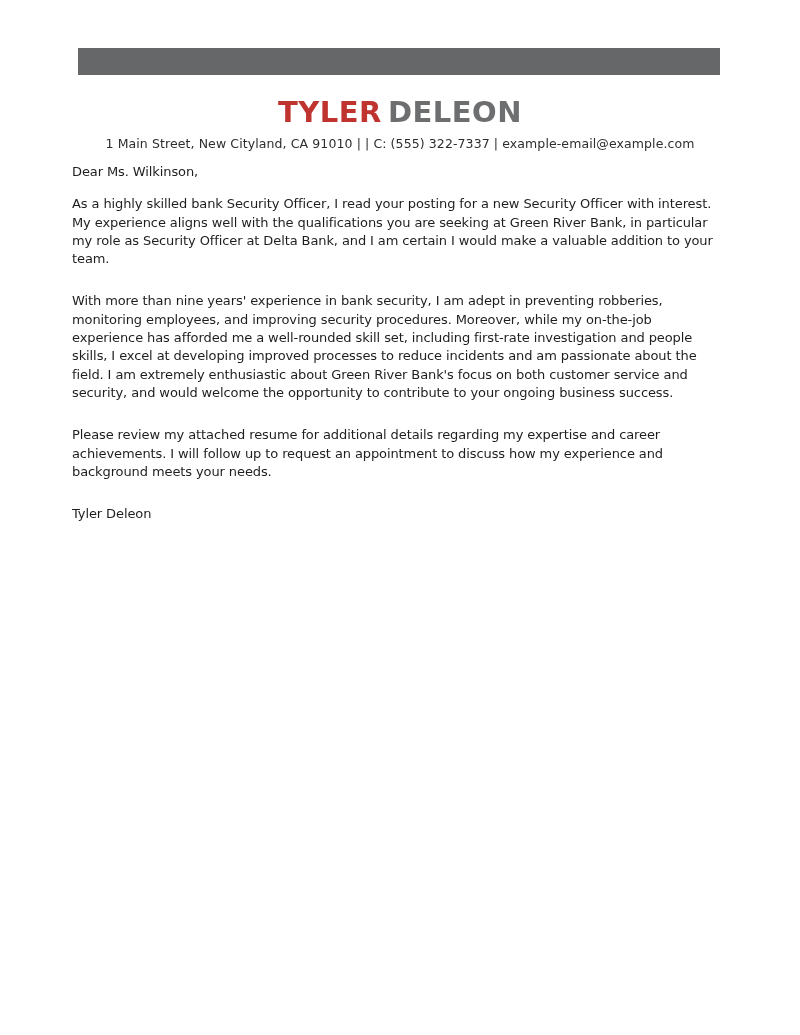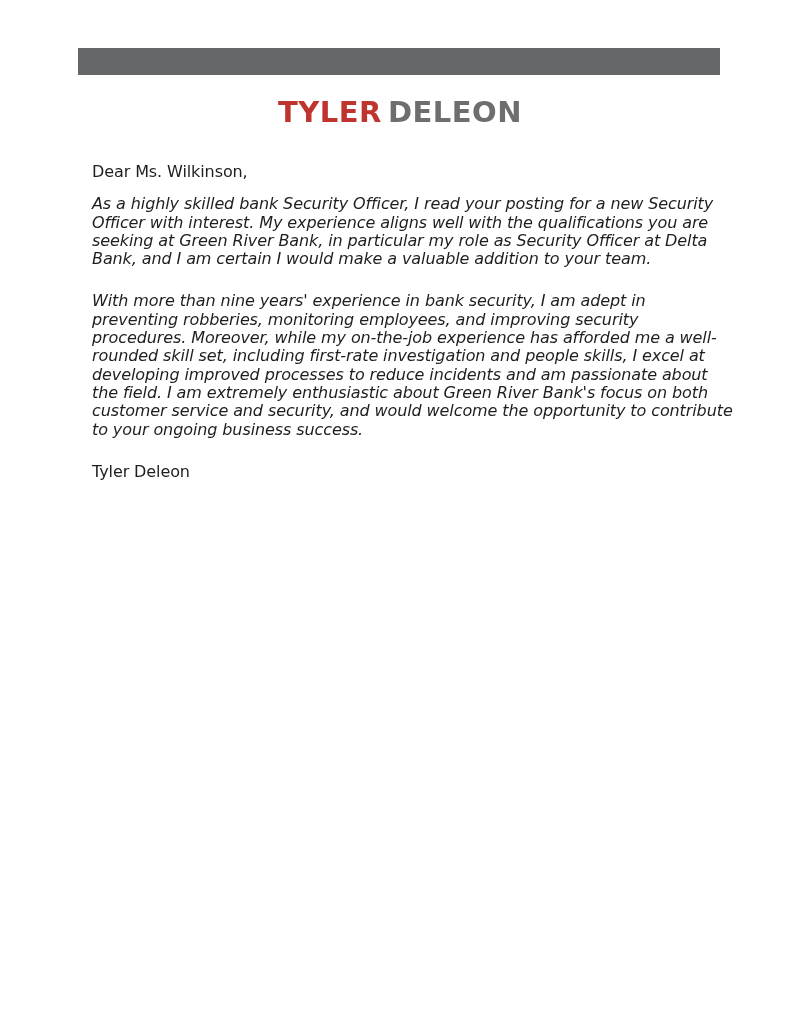--- a/index.html
+++ b/index.html
@@ -47,52 +47,54 @@
     left: 0;
     width: 100%;
     text-align: center;
     font-size: 12.5px;
     color: #2e2e2e;
     letter-spacing: 0.1px;
     white-space: nowrap;
   }
   .letter-body {
     position: absolute;
-    left: 92px;
+    left: 72px;
     top: 163px;
     width: 642px;
-    font-size: 16px;
+    font-size: 13px;
     line-height: 18.3px;
     color: var(--text);
     letter-spacing: -0.1px;
   }
   .salutation { margin-bottom: 14px; }
-  .para       { margin-bottom: 24px; font-style: italic; }
+  .para       { margin-bottom: 24px; }
   .thanks     { margin-bottom: 15px; }
   .closing    { margin-bottom: 42px; }
   .signature  { margin-top: 0; }
 </style>
 </head>
 <body>
 
 <div class="page">
 
   <div class="top-bar"></div>
 
   <div class="name-heading">
     <span class="name-first">TYLER</span><span class="name-last">DELEON</span>
   </div>
 
+  <div class="contact-line">1 Main Street, New Cityland, CA 91010 | | C: (555) 322-7337 | example-email@example.com</div>
 
   <div class="letter-body">
     <p class="salutation">Dear Ms. Wilkinson,</p>
 
     <p class="para">As a highly skilled bank Security Officer, I read your posting for a new Security Officer with interest. My experience aligns well with the qualifications you are seeking at Green River Bank, in particular my role as Security Officer at Delta Bank, and I am certain I would make a valuable addition to your team.</p>
 
     <p class="para">With more than nine years' experience in bank security, I am adept in preventing robberies, monitoring employees, and improving security procedures. Moreover, while my on-the-job experience has afforded me a well-rounded skill set, including first-rate investigation and people skills, I excel at developing improved processes to reduce incidents and am passionate about the field. I am extremely enthusiastic about Green River Bank's focus on both customer service and security, and would welcome the opportunity to contribute to your ongoing business success.</p>
 
+    <p class="para">Please review my attached resume for additional details regarding my expertise and career achievements. I will follow up to request an appointment to discuss how my experience and background meets your needs.</p>
 
 
 
     <p class="signature">Tyler Deleon</p>
   </div>
 
 </div>
 
 </body></html>

